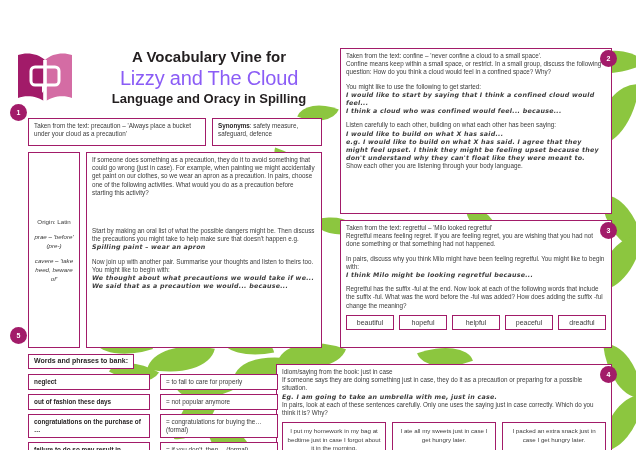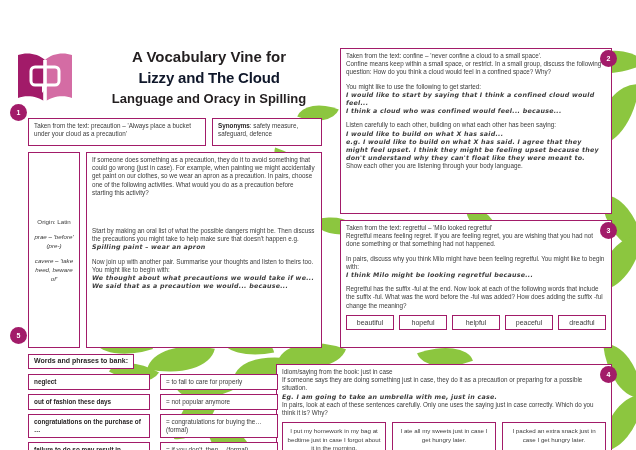--- a/index.html
+++ b/index.html
@@ -66,21 +66,21 @@
   .leaf.b2 { width:44px; height:40px; left:126px; top:412px;
     border-radius: 0 100% 0 100%; transform: rotate(-24deg); }
   .leaf.t1 { width:46px; height:26px; left:270px; top:112px;
     border-radius: 0 100% 0 100%; transform: rotate(18deg); }
 
   
   .header { position:absolute; left:0; top:0; width:340px; height:72px; z-index:4; }
   .logo { position:absolute; left:14px; top:8px; width:62px; height:56px; }
   .titles { position:absolute; left:84px; top:6px; width:250px; text-align:center; }
   .title-1 { font-size:15px; font-weight:bold; color:#231f20; line-height:18px; }
-  .title-2 { font-size:15px; font-weight:bold; color:#0f172a; line-height:24px; letter-spacing:-0.2px;}
+  .title-2 { font-size:20px; font-weight:normal; color:#8b5cf6; line-height:24px; letter-spacing:-0.2px;}
   .title-3 { font-size:13px; font-weight:bold; color:#231f20; line-height:17px; }
 
   
   .box {
     position:absolute; border:1.4px solid #a21b69; background:#ffffff;
     z-index:3; padding:3px 5px;
   }
   .box p { font-size:6.3px; line-height:8.2px; color:#3b3b3b; margin:0; }
   .box p.sp { margin-top:6px; }
   .box b { font-weight:bold; color:#231f20; }

